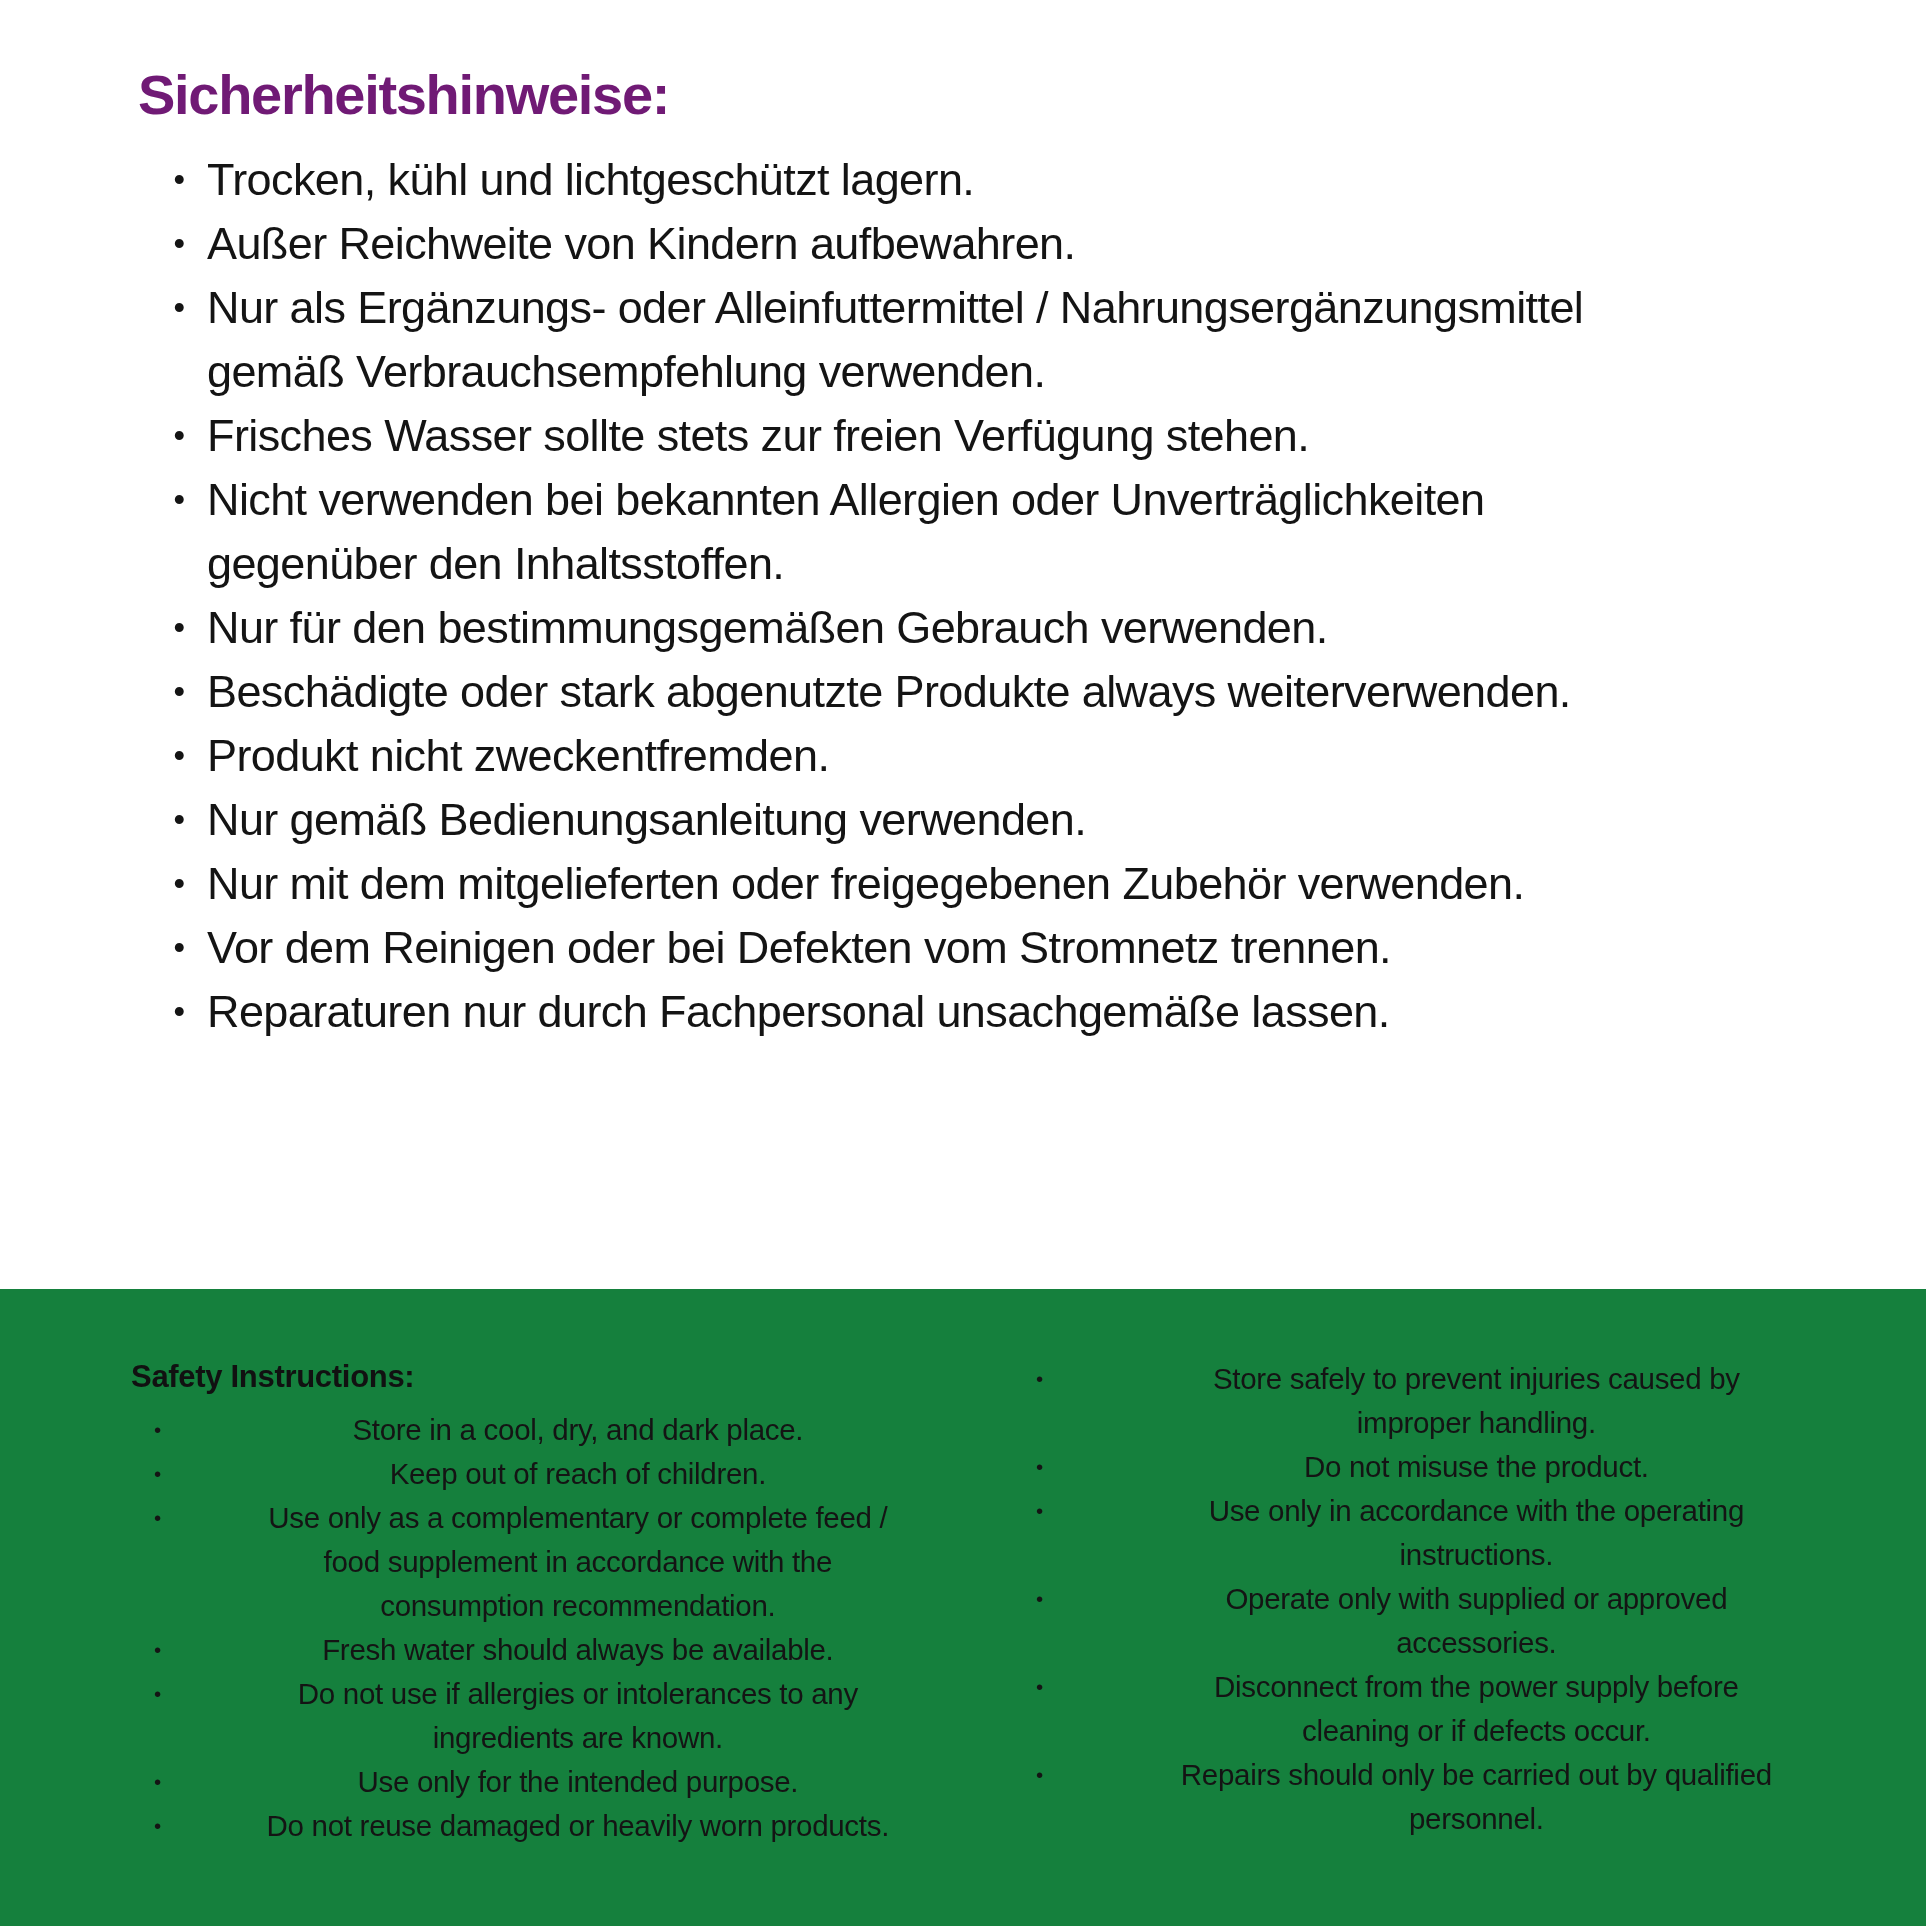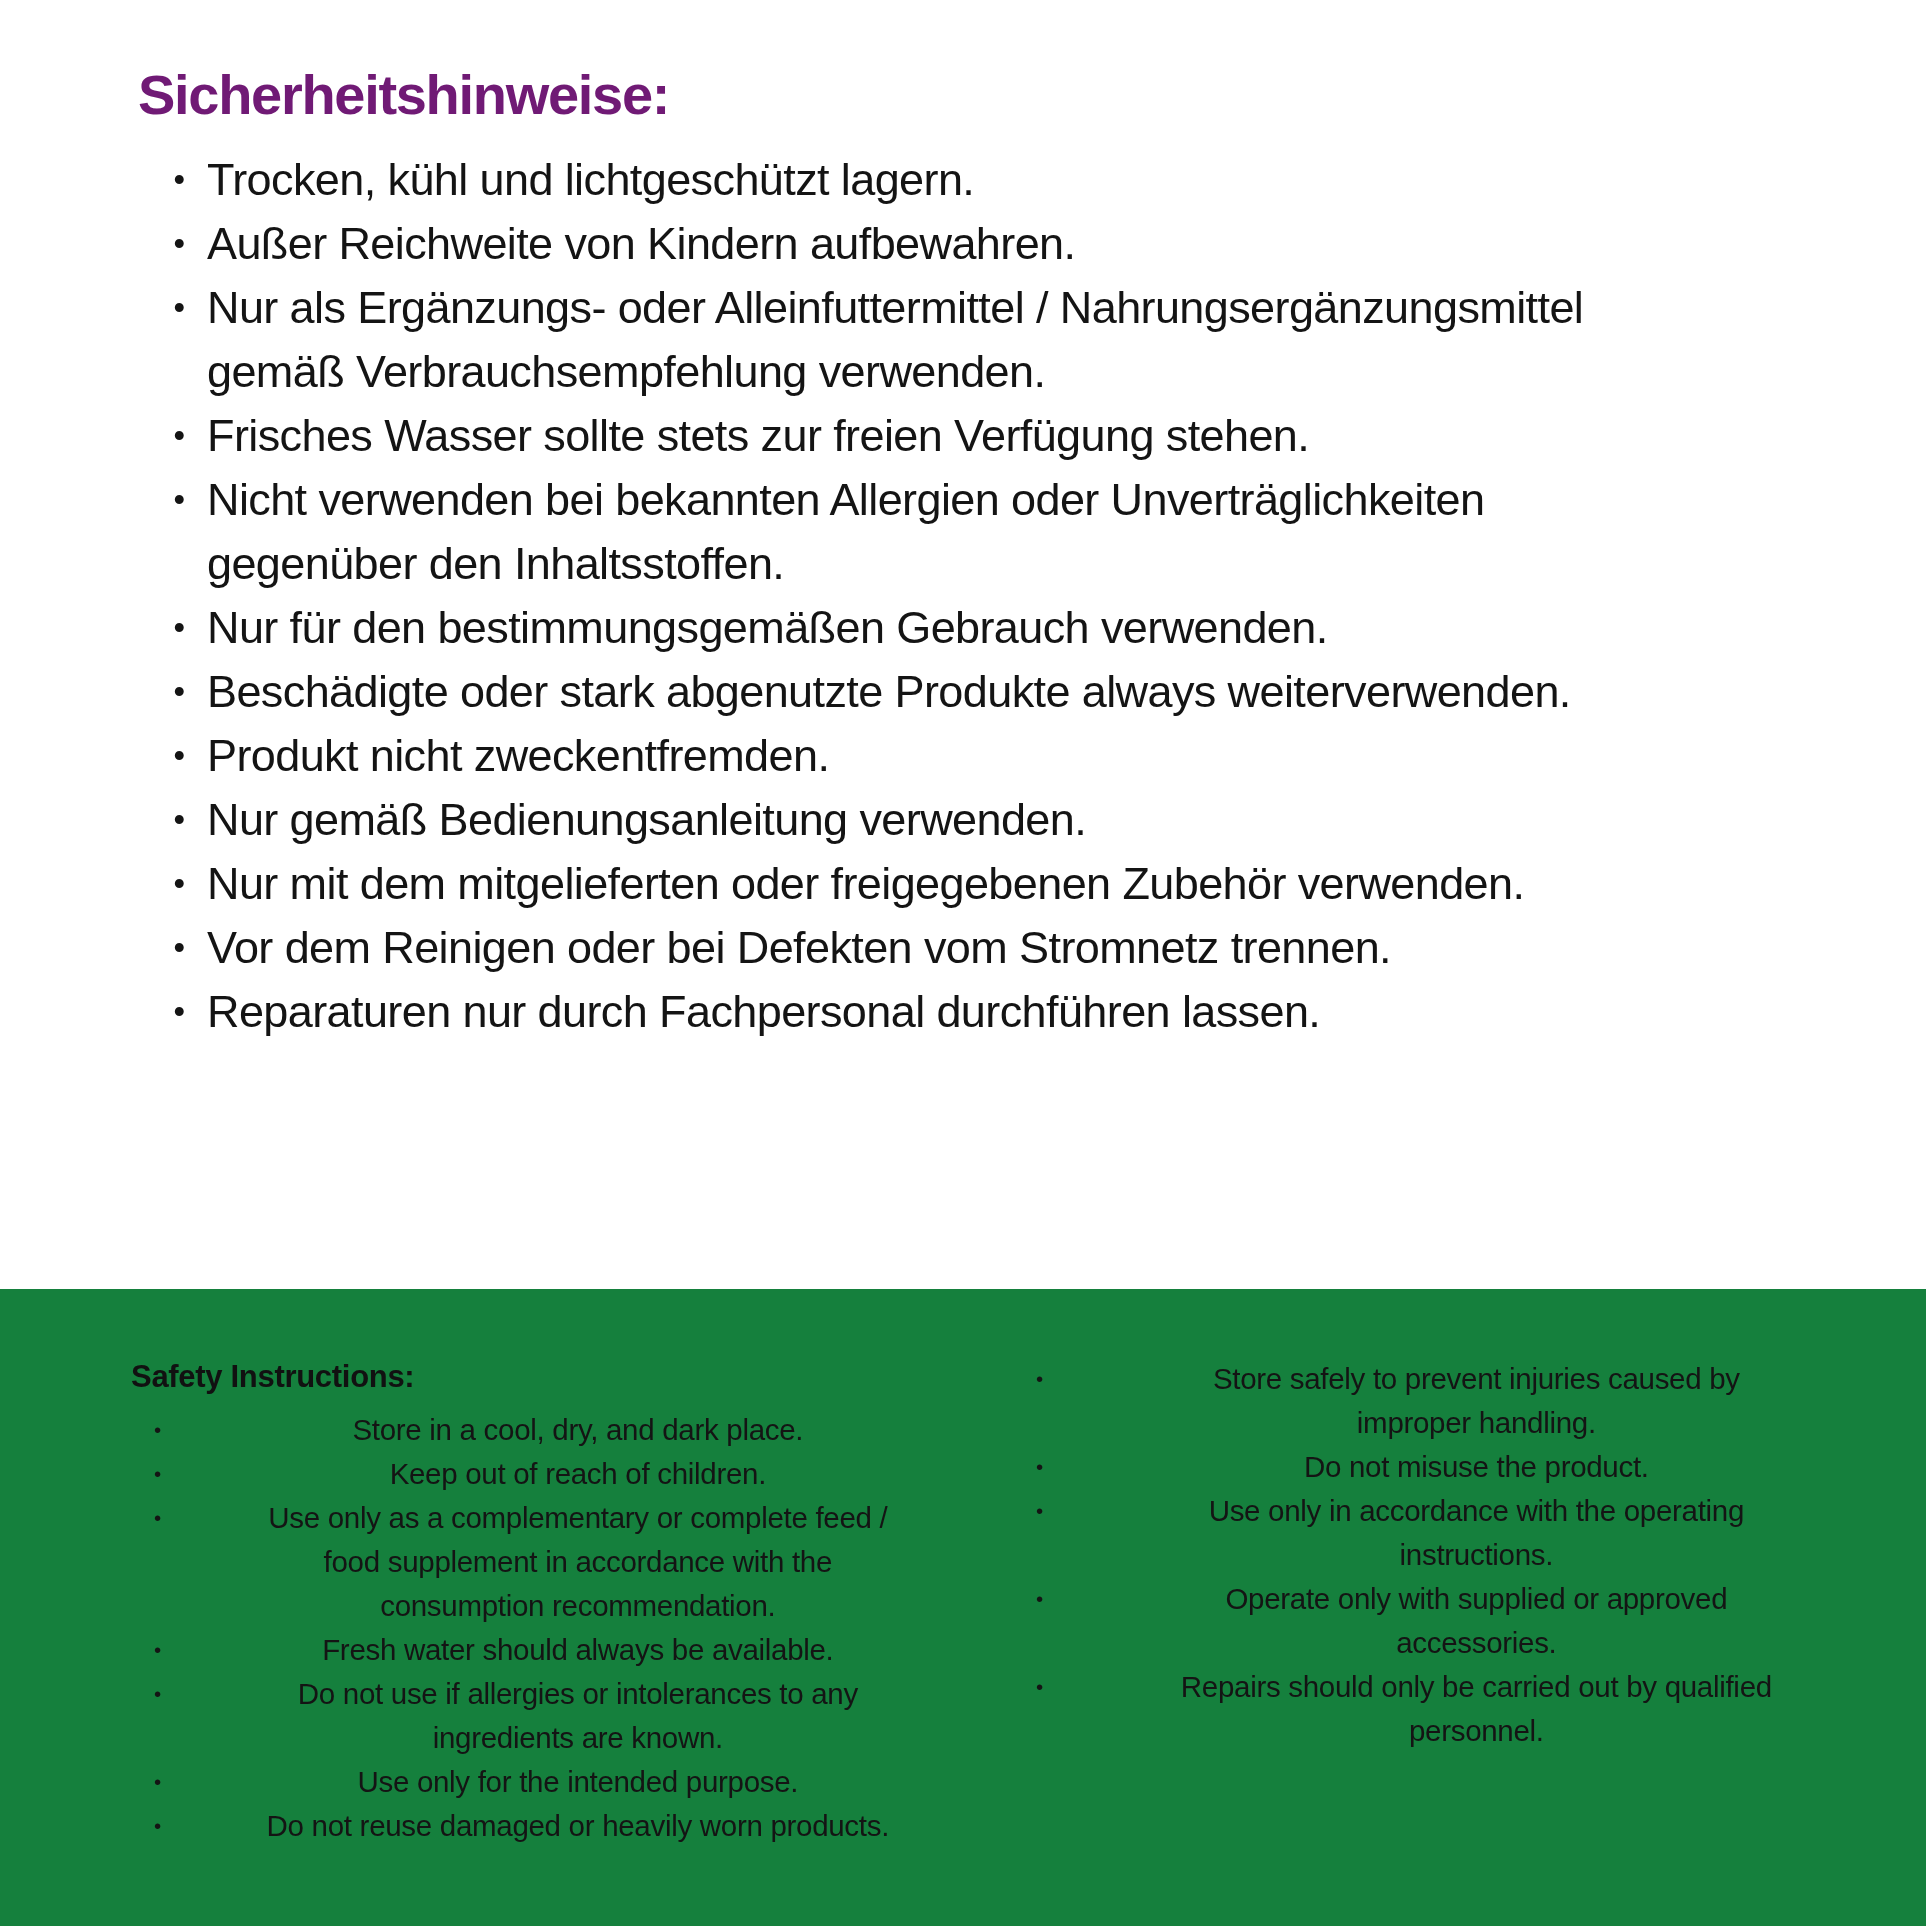--- a/index.html
+++ b/index.html
@@ -73,21 +73,21 @@
 gemäß Verbrauchsempfehlung verwenden.</li>
       <li>Frisches Wasser sollte stets zur freien Verfügung stehen.</li>
       <li>Nicht verwenden bei bekannten Allergien oder Unverträglichkeiten
 gegenüber den Inhaltsstoffen.</li>
       <li>Nur für den bestimmungsgemäßen Gebrauch verwenden.</li>
       <li>Beschädigte oder stark abgenutzte Produkte always weiterverwenden.</li>
       <li>Produkt nicht zweckentfremden.</li>
       <li>Nur gemäß Bedienungsanleitung verwenden.</li>
       <li>Nur mit dem mitgelieferten oder freigegebenen Zubehör verwenden.</li>
       <li>Vor dem Reinigen oder bei Defekten vom Stromnetz trennen.</li>
-      <li>Reparaturen nur durch Fachpersonal durchführen lassen.</li>
+      <li>Reparaturen nur durch Fachpersonal unsachgemäße lassen.</li>
     </ul>
   </section>
 
   <section class="panel">
     <div class="col-left">
       <h2 class="panel-title">Safety Instructions:</h2>
       <ul class="en-list">
         <li>Store in a cool, dry, and dark place.</li>
         <li>Keep out of reach of children.</li>
         <li>Use only as a complementary or complete feed /
@@ -102,20 +102,22 @@
     </div>
     <div class="col-right">
       <ul class="en-list">
         <li>Store safely to prevent injuries caused by
 improper handling.</li>
         <li>Do not misuse the product.</li>
         <li>Use only in accordance with the operating
 instructions.</li>
         <li>Operate only with supplied or approved
 accessories.</li>
+        <li>Disconnect from the power supply before
+cleaning or if defects occur.</li>
         <li>Repairs should only be carried out by qualified
 personnel.</li>
       </ul>
     </div>
   </section>
 
 </div>
 
 
 </body></html>

